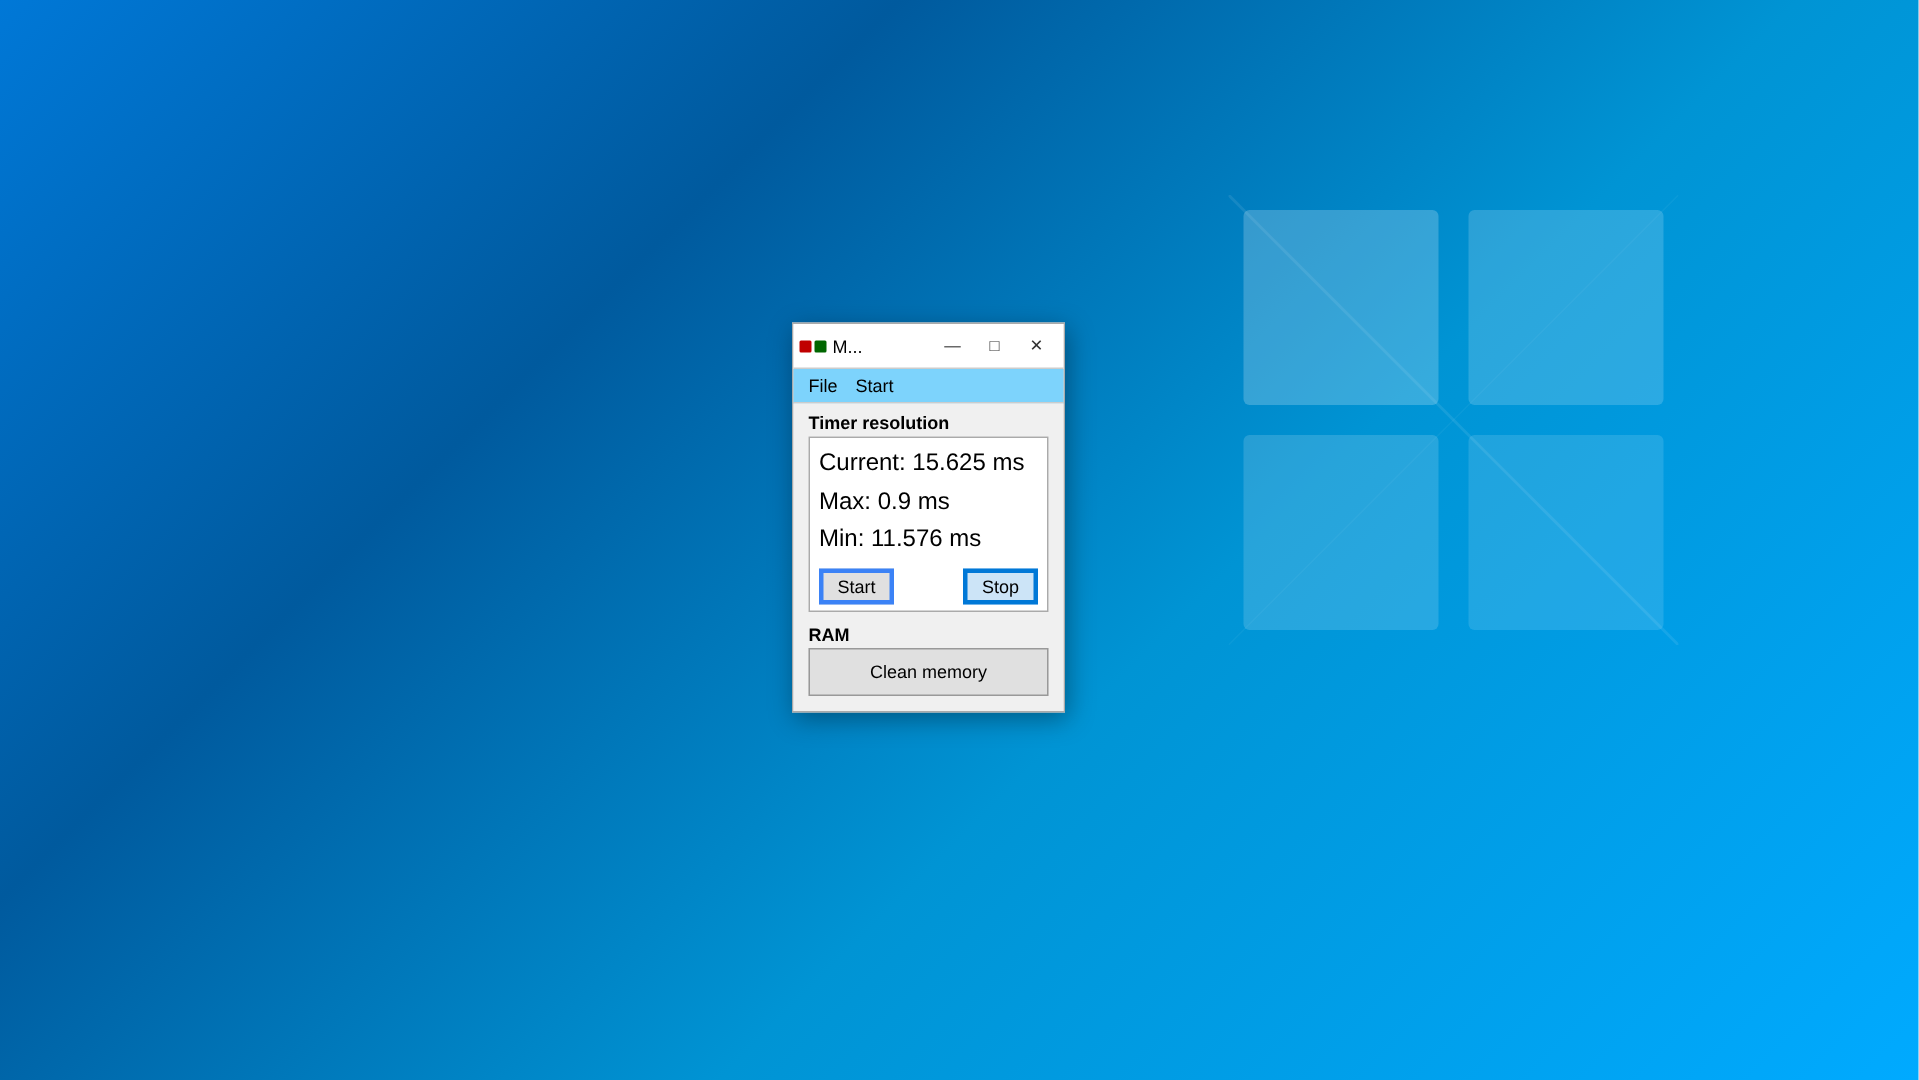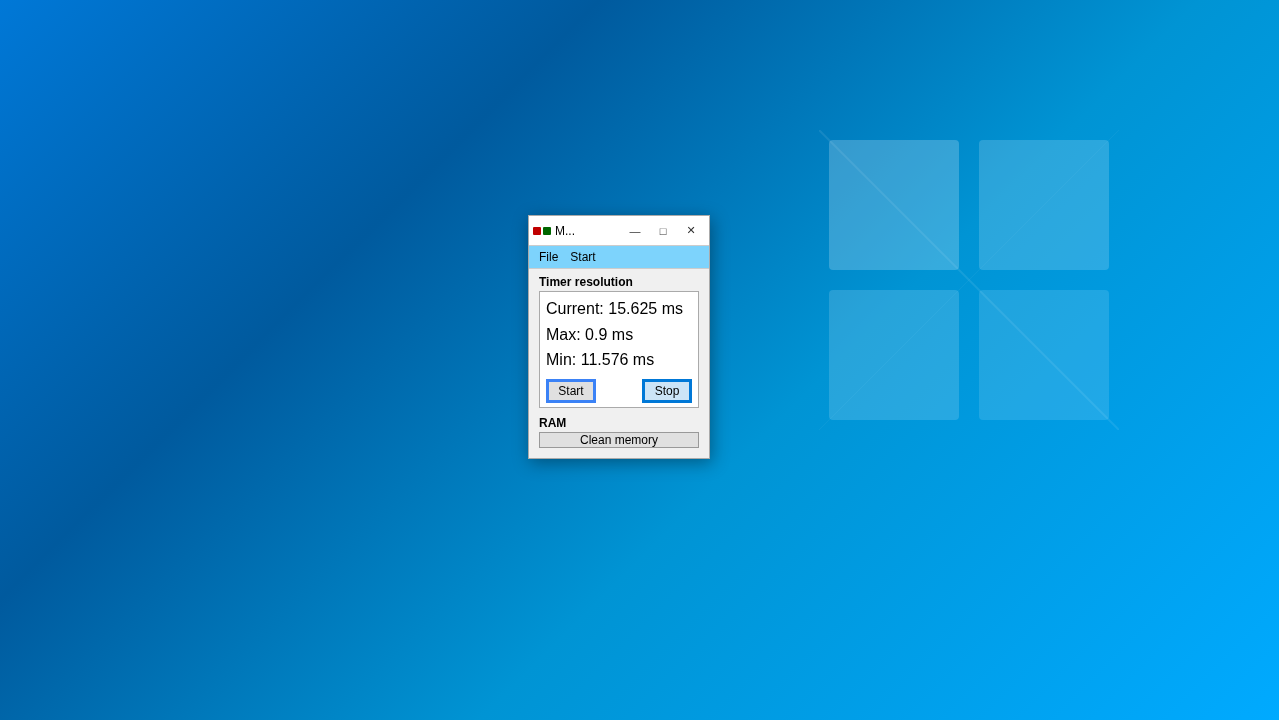--- a/index.html
+++ b/index.html
@@ -148,21 +148,21 @@
     }
 
     .btn.active {
       background: #cce4f7;
       border-color: #0078d7;
       margin-left: 40px;
     }
 
     .btn-full {
       width: 100%;
-      height: 16px;
+      height: 32px;
       border: 1px solid #999;
       background: #e0e0e0;
       cursor: pointer;
       font-size: 12px;
       color: #000;
     }
   </style>
 </head>
 <body>
 

